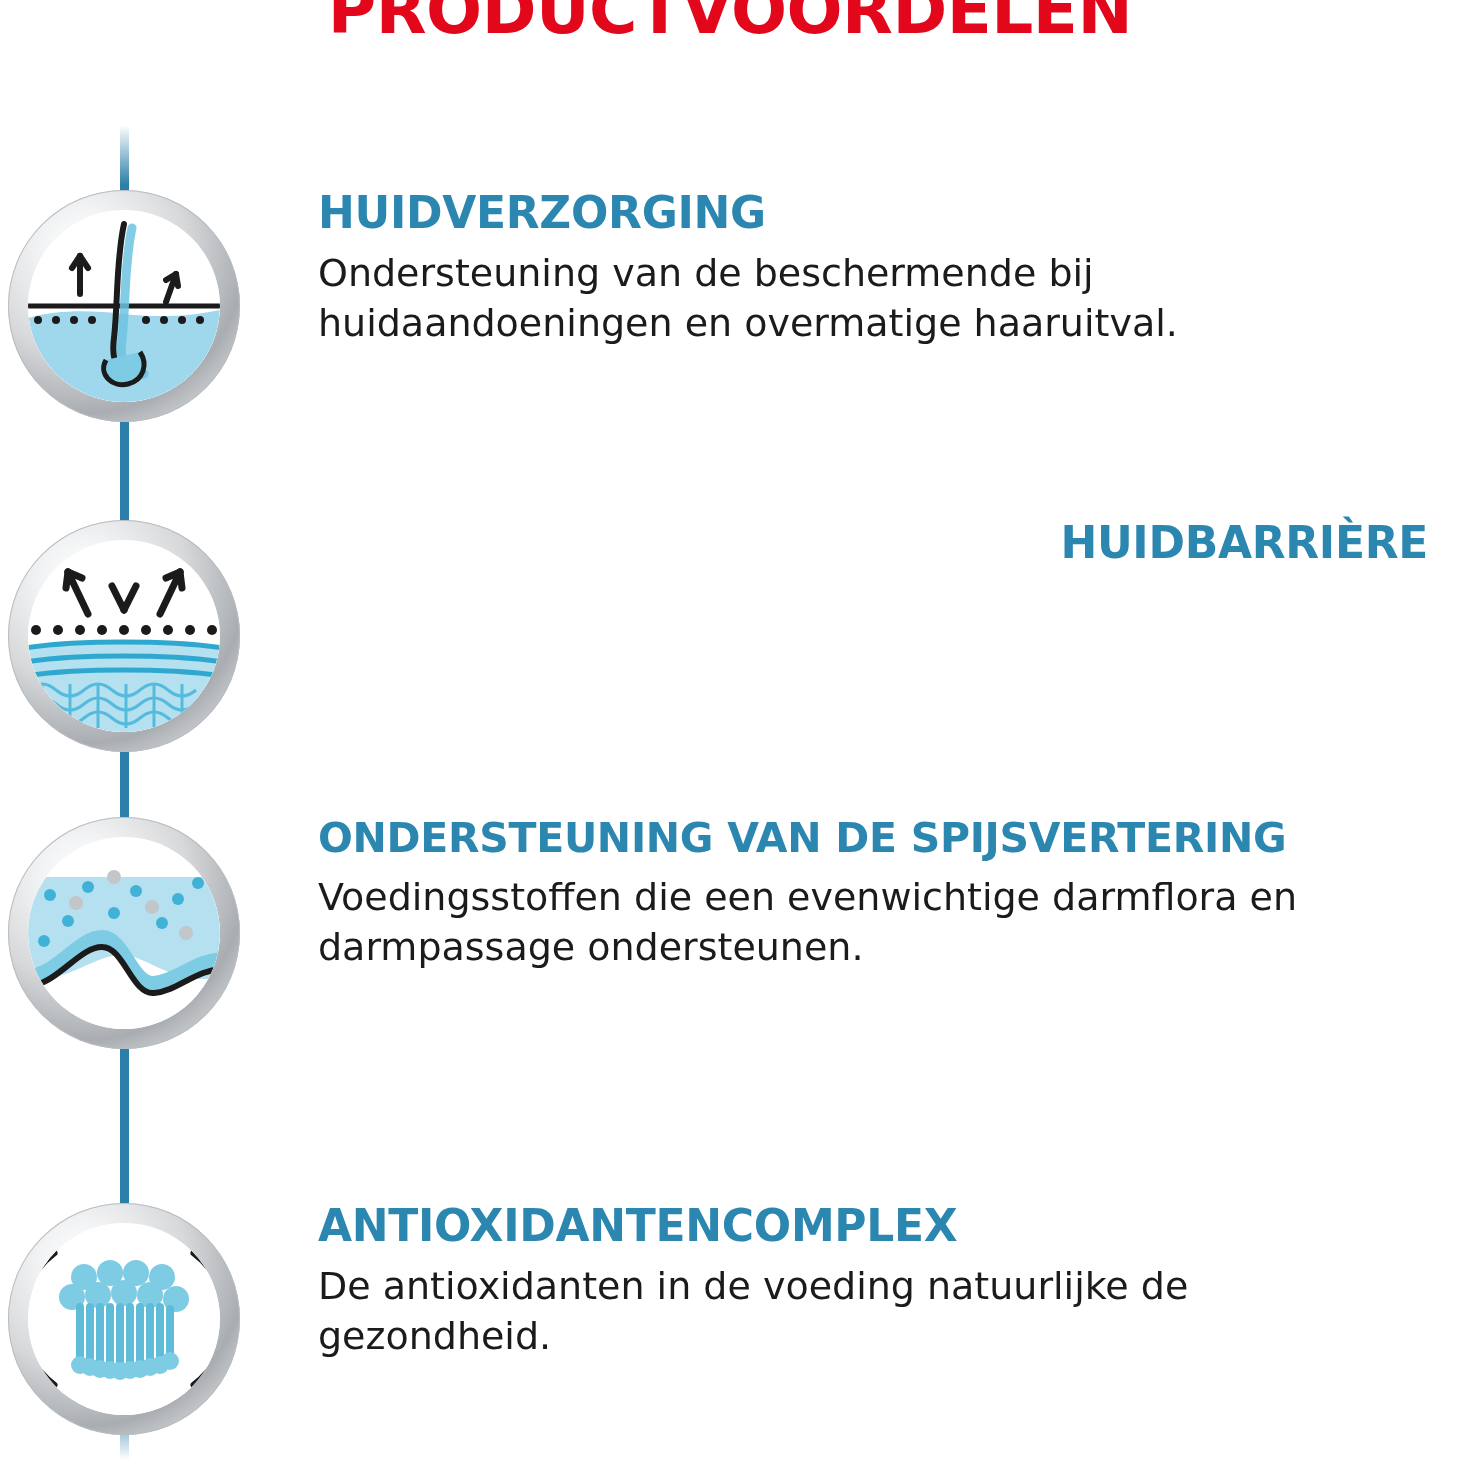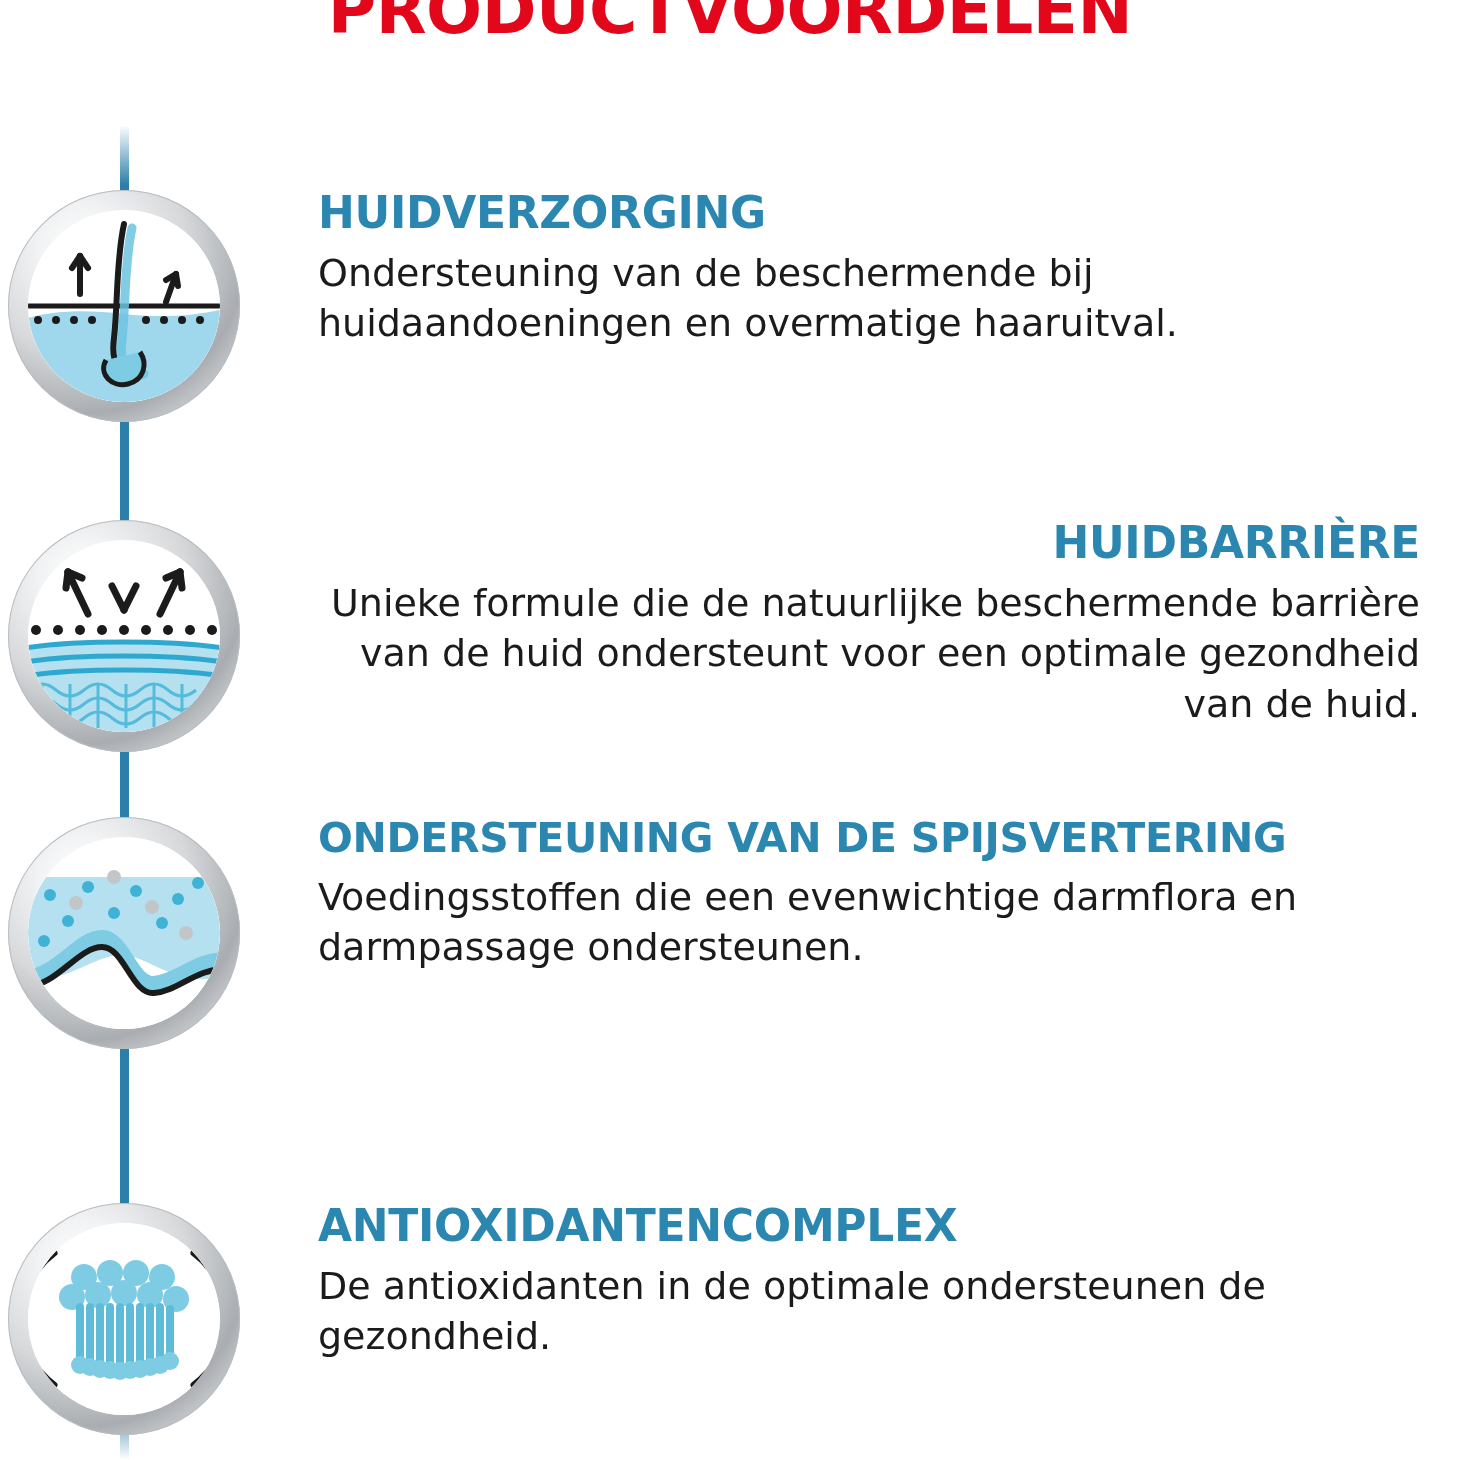--- a/index.html
+++ b/index.html
@@ -99,21 +99,21 @@
     height: 192px;
     border-radius: 50%;
     background: #ffffff;
     overflow: hidden;
   }
   .icon-inner svg { display: block; }
 
   .text-col {
     flex: 1 1 auto;
     padding-left: 78px;
-    padding-right: 40px;
+    padding-right: 32px;
   }
   .item-title {
     color: #2b87b0;
     font-size: 44px;
     font-weight: 700;
     letter-spacing: -0.3px;
     line-height: 1.05;
     margin: 0 0 12px 0;
     white-space: nowrap;
   }
@@ -231,21 +231,20 @@
               <path d="M98 144 l0 44"></path>
                 <path d="M126 144 l0 44"></path>
                 <path d="M154 144 l0 44"></path>
             </g>
           </g>
         </svg>
       </div>
     </div>
     <div class="text-col">
       <h2 class="item-title">HUIDBARRIÈRE</h2>
-      <p class="item-desc">Unieke formule die de natuurlijke beschermende barrière van de huid ondersteunt voor een optimale gezondheid van de huid.</p>
     </div>
   </div>
 
   <div class="row" id="row-2">
     <div class="icon-wrap">
       <div class="icon-disc"></div>
       <div class="icon-inner">
         <svg width="192" height="192" viewBox="0 0 192 192">
           <defs>
             <clipPath id="c2">
@@ -333,17 +332,17 @@
               <circle cx="142" cy="138" r="9"></circle>
             </g>
             <path d="M26 30 A 82 82 0 0 0 26 162" stroke="#1b1b1b" stroke-width="7" fill="none" stroke-linecap="round"></path>
             <path d="M166 30 A 82 82 0 0 1 166 162" stroke="#1b1b1b" stroke-width="7" fill="none" stroke-linecap="round"></path>
           </g>
         </svg>
       </div>
     </div>
     <div class="text-col">
       <h2 class="item-title">ANTIOXIDANTENCOMPLEX</h2>
-      <p class="item-desc">De antioxidanten in de optimale ondersteunen de gezondheid.</p>
+      <p class="item-desc">De antioxidanten in de voeding natuurlijke de gezondheid.</p>
     </div>
   </div>
 
 </div>
 
 </body></html>

